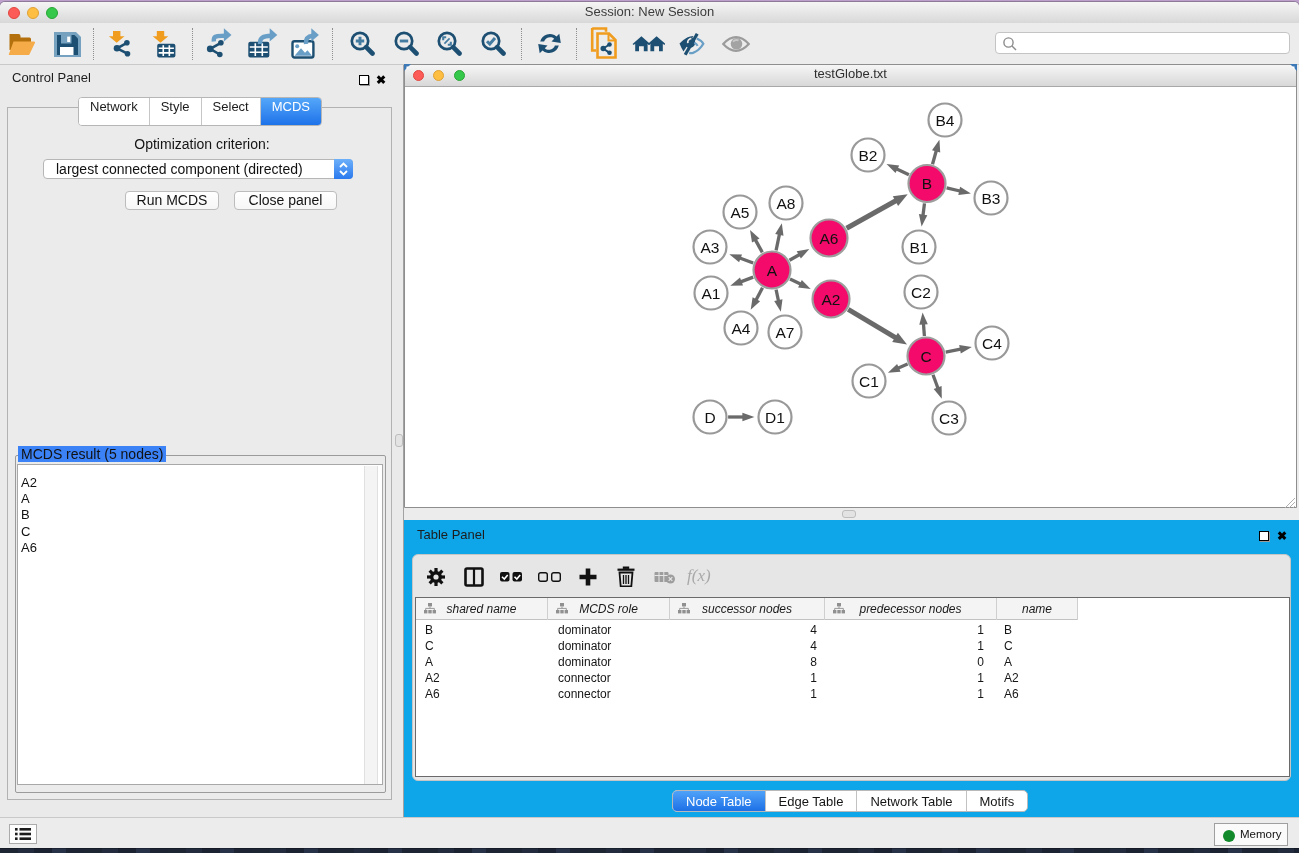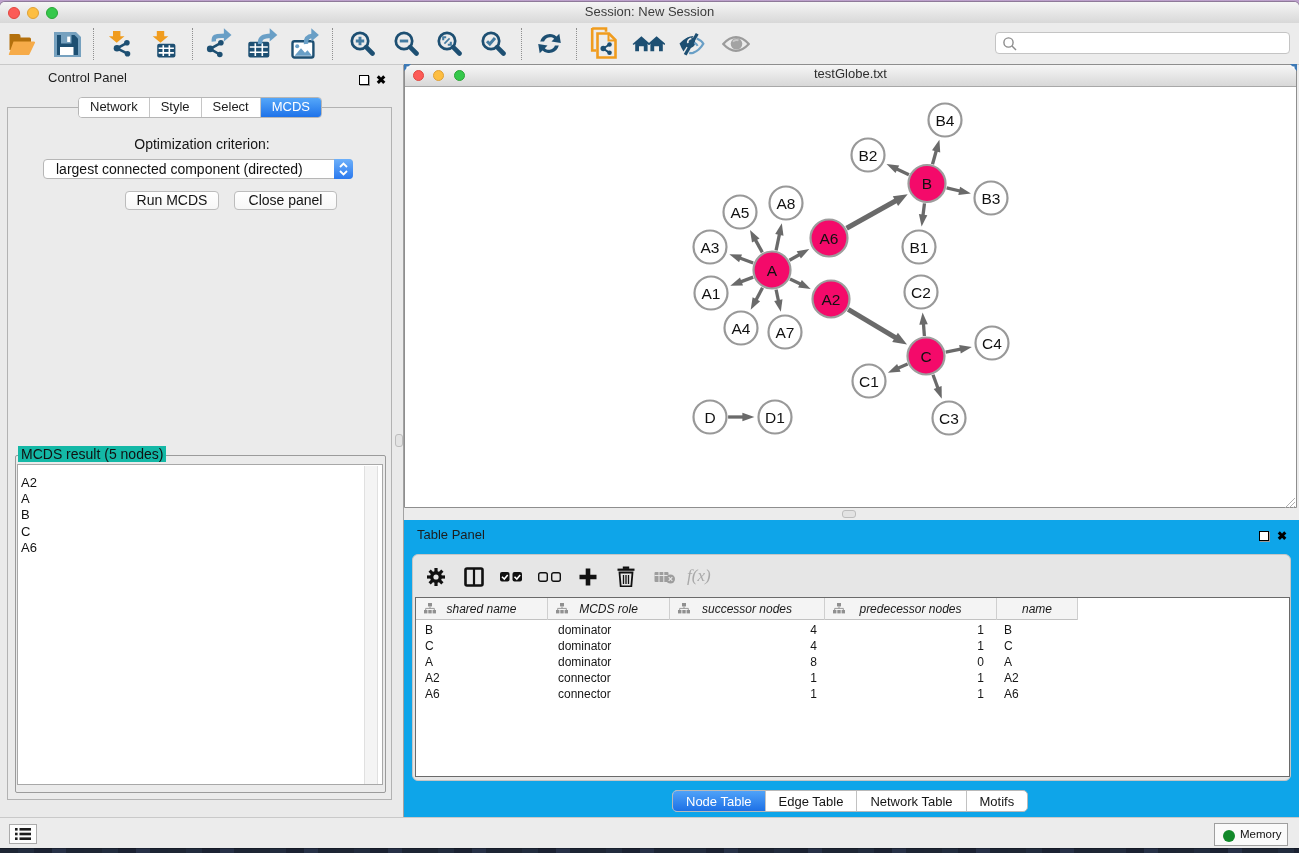--- a/index.html
+++ b/index.html
@@ -9,35 +9,35 @@
 #app { position:absolute; left:0; top:2px; width:1299px; height:846px; background:#ececec; border-radius:5px 5px 0 0; box-shadow:0 0 0 1px rgba(0,0,0,.25);padding-left:36px; }
 .abs { position:absolute; }
 #titlebar { position:absolute; left:0; top:0; width:1299px; height:22px; background:linear-gradient(#f5f5f5,#d8d8d8); border-bottom:1px solid #acacac; border-radius:5px 5px 0 0; }
 .tl { position:absolute; top:5px; width:12px; height:12px; border-radius:50%; }
 #titletext { position:absolute; top:2px; left:0; width:1299px; text-align:center; font-size:13px; color:#3c3c3c; }
 #toolbar { position:absolute; left:0; top:21px; width:1299px; height:42px; background:#ececec; border-bottom:1px solid #c9c9c9; }
 .tdiv { position:absolute; top:5px; height:32px; width:0; border-left:1px dotted #8f8f8f; }
 .ticon { position:absolute; }
 #search { position:absolute; left:995px; top:9px; width:295px; height:22px; background:#fff; border:1px solid #c4c4c4; border-radius:4px; }
 #cpanel { position:absolute; left:0; top:63px; width:404px; height:752px; background:#eaeaea; border-right:1px solid #a2a2a2; }
-#cpTitle { position:absolute; left:12px; top:4.5px; font-size:13px; color:#1d1d1d;margin-left:36px; }
+#cpTitle { position:absolute; left:12px; top:4.5px; font-size:13px; color:#1d1d1d; }
 .winbtnSq { position:absolute; width:10px; height:10px; border:1.6px solid #000; background:#fff; box-shadow:1px 1px 0 #9a9a9a; }
 .winbtnX { position:absolute; font-size:12px; font-weight:bold; color:#000; line-height:10px; }
 #cpContent { position:absolute; left:7px; top:41.5px; width:385px; height:693px; border:1px solid #b2b2b2; background:#ebebeb; }
-#cpTabs { position:absolute; left:78px; top:32px; height:21px; display:flex; border:1px solid #b6b6b6; border-radius:4px; overflow:hidden; background:#fff; }
+#cpTabs { position:absolute; left:78px; top:32px; height:29px; display:flex; border:1px solid #b6b6b6; border-radius:4px; overflow:hidden; background:#fff; }
 .seg { font-size:13px; color:#1c1c1c; padding:0 11px; line-height:18px; background:#fff; border-right:1px solid #c6c6c6; }
 .seg:last-child { border-right:none; }
 .segSel { background:linear-gradient(#55a7f9,#1e72e9); color:#fff; }
 #optLabel { position:absolute; left:0; top:70.5px; width:404px; text-align:center; font-size:14px; color:#141414; }
 #combo { position:absolute; left:43px; top:94px; width:310px; height:20px; background:#fff; border:1px solid #b6b6b6; border-radius:4px; }
 #combo .ctext { position:absolute; left:12px; top:0.5px; font-size:14px; color:#111; }
 #combo .cap { position:absolute; right:-1px; top:-1px; width:19px; height:20px; border-radius:0 4px 4px 0; background:linear-gradient(#6db0fa,#2a79ee); }
 .btn { position:absolute; top:126px; height:19px; background:linear-gradient(#ffffff,#f6f6f6); border:1px solid #bcbcbc; border-radius:4px; font-size:14px; color:#141414; text-align:center; line-height:17px;margin-left:32px; }
 #groupbox { position:absolute; left:15px; top:390px; width:371px; height:338px; border:1px solid #9b9b9b; border-radius:2px; }
-#gbLabel { position:absolute; left:2px; top:-10px; background:#14b8a6; padding:0 3px; font-size:14px; color:#111; }
+#gbLabel { position:absolute; left:2px; top:-10px; background:#3b82f6; padding:0 3px; font-size:14px; color:#111; }
 #mcdsList { position:absolute; left:1px; top:8px; width:366px; height:321px; background:#fff; border:1px solid #a8a8a8; font-size:13px; color:#111; padding-top:10px; }
 #mcdsList .scroll { position:absolute; right:4px; top:1px; width:14px; height:318px; background:#f4f4f4; border-left:1px solid #e0e0e0; border-right:1px solid #e0e0e0; }
 #mcdsList div.it { padding-left:3px; height:16.2px; line-height:16.2px; }
 #netwin { position:absolute; left:404px; top:62px; width:893px; height:444px; background:#fff; border:1px solid #8e8e8e; border-radius:4px 4px 0 0; }
 #netTitle { position:absolute; left:0; top:0; width:891px; height:22px; background:linear-gradient(#f6f6f6,#d8d8d8); border-bottom:1px solid #a8a8a8; border-radius:4px 4px 0 0; }
 #netTitle .txt { position:absolute; left:0; top:0.5px; width:100%; text-align:center; font-size:13px; color:#2e2e2e; }
 .tl2 { position:absolute; top:5px; width:11px; height:11px; border-radius:50%; }
 #tpanel { position:absolute; left:404px; top:518px; width:895px; height:297px; background:#0ea5e9; }
 #tpTitle { position:absolute; left:13px; top:7px; font-size:13px; color:#1d1d1d; }
 #tpBox { position:absolute; left:8px; top:34px; width:879px; height:227px; background:#e6e6e6; border:1px solid #c6c6c6; border-radius:6px; }

